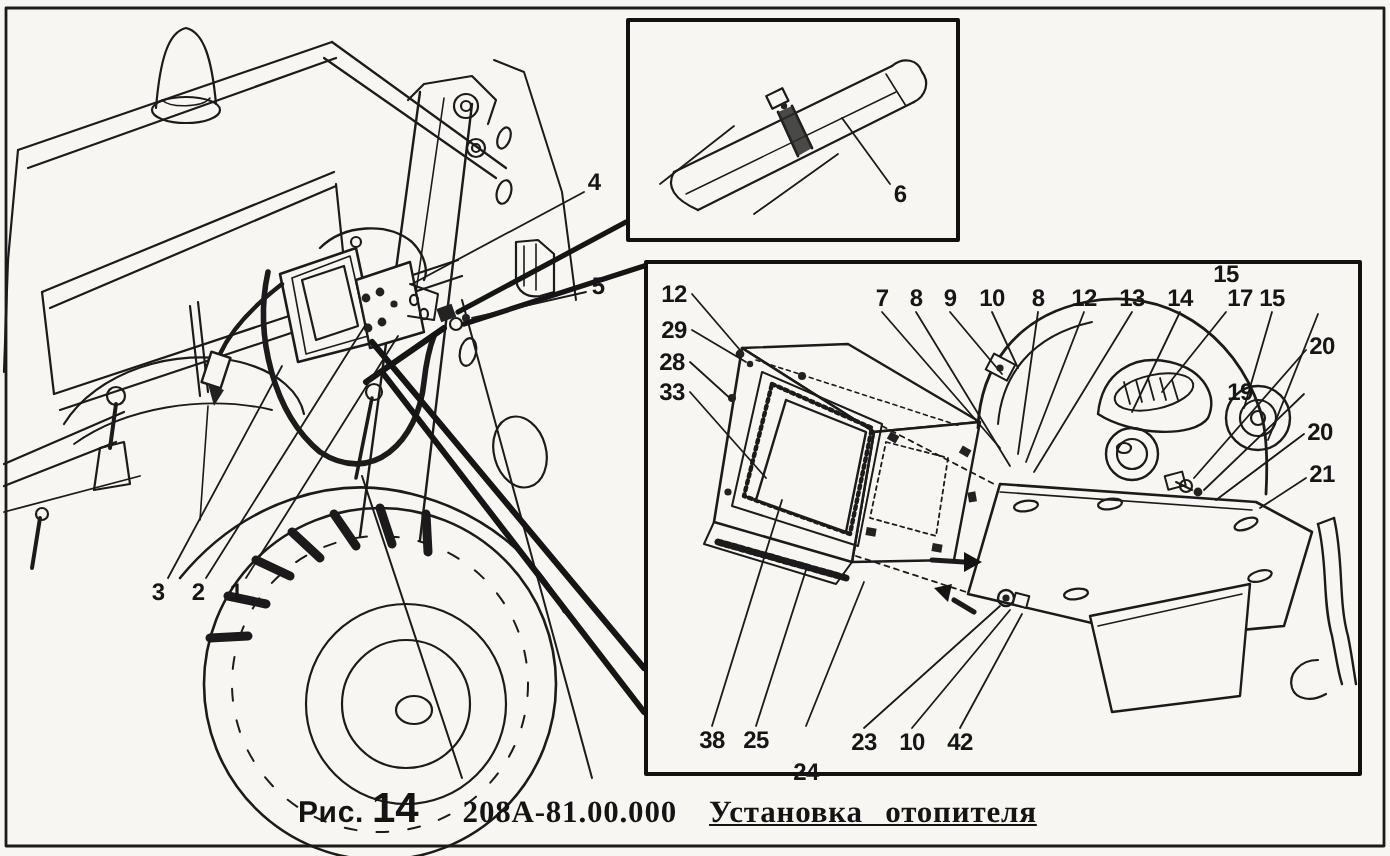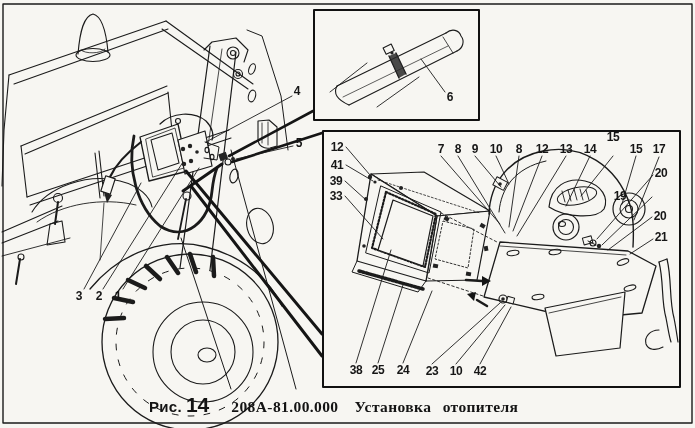--- a/index.html
+++ b/index.html
@@ -13,21 +13,21 @@
     font:bold 12px "Liberation Sans",sans-serif;color:#161616;
     letter-spacing:-0.3px;white-space:nowrap;z-index:5;line-height:1;
   }
   #caption{
     position:absolute;left:149px;top:393px;display:flex;align-items:baseline;
     color:#141414;z-index:5;
   }
   #caption .fig-label{font:bold 15px "Liberation Sans",sans-serif;letter-spacing:0.3px;}
   #caption .fig-number{font:bold 21px "Liberation Sans",sans-serif;margin-left:4px;}
   #caption .part-number{font:bold 15.5px "Liberation Serif",serif;margin-left:22px;letter-spacing:0.4px;text-align:center;}
-  #caption .fig-title{font:bold 15.5px "Liberation Serif",serif;margin-left:16px;word-spacing:7px;letter-spacing:0.4px;}
+  #caption .fig-title{font:bold 15.5px "Liberation Serif",serif;margin-left:16px;word-spacing:7px;letter-spacing:0.4px;text-decoration:underline;}
 </style>
 </head>
 <body>
 
 <div id="figure-canvas">
 
 <svg id="line-art" width="695" height="428" viewBox="0 0 695 428" fill="none" stroke="#1b1b1b" stroke-width="1.1" stroke-linejoin="round" stroke-linecap="round">
 
   <rect x="3" y="4" width="689" height="419" stroke-width="1.4"></rect>
 
@@ -352,35 +352,35 @@
 <span class="callout" style="left:441px;top:149px">7</span>
 <span class="callout" style="left:458px;top:149px">8</span>
 <span class="callout" style="left:475px;top:149px">9</span>
 <span class="callout" style="left:496px;top:149px">10</span>
 <span class="callout" style="left:519px;top:149px">8</span>
 <span class="callout" style="left:542px;top:149px">12</span>
 <span class="callout" style="left:566px;top:149px">13</span>
 <span class="callout" style="left:590px;top:149px">14</span>
 <span class="callout" style="left:613px;top:137px">15</span>
 <span class="callout" style="left:636px;top:149px">15</span>
-<span class="callout" style="left:659px;top:149px">17</span>
+<span class="callout" style="left:620px;top:149px">17</span>
 
 <span class="callout" style="left:661px;top:173px">20</span>
 <span class="callout" style="left:620px;top:196px">19</span>
 <span class="callout" style="left:660px;top:216px">20</span>
 <span class="callout" style="left:661px;top:237px">21</span>
 
 <span class="callout" style="left:337px;top:147px">12</span>
-<span class="callout" style="left:337px;top:165px">41</span>
-<span class="callout" style="left:336px;top:181px">39</span>
+<span class="callout" style="left:337px;top:165px">29</span>
+<span class="callout" style="left:336px;top:181px">28</span>
 <span class="callout" style="left:336px;top:196px">33</span>
 
 <span class="callout" style="left:356px;top:370px">38</span>
 <span class="callout" style="left:378px;top:370px">25</span>
-<span class="callout" style="left:403px;top:370px">24</span>
+<span class="callout" style="left:403px;top:386px">24</span>
 <span class="callout" style="left:432px;top:371px">23</span>
 <span class="callout" style="left:456px;top:371px">10</span>
 <span class="callout" style="left:480px;top:371px">42</span>
 
 <div id="caption">
   <span class="fig-label">Рис.</span>
   <span class="fig-number">14</span>
   <span class="part-number">208А-81.00.000</span>
   <span class="fig-title">Установка отопителя</span>
 </div>

